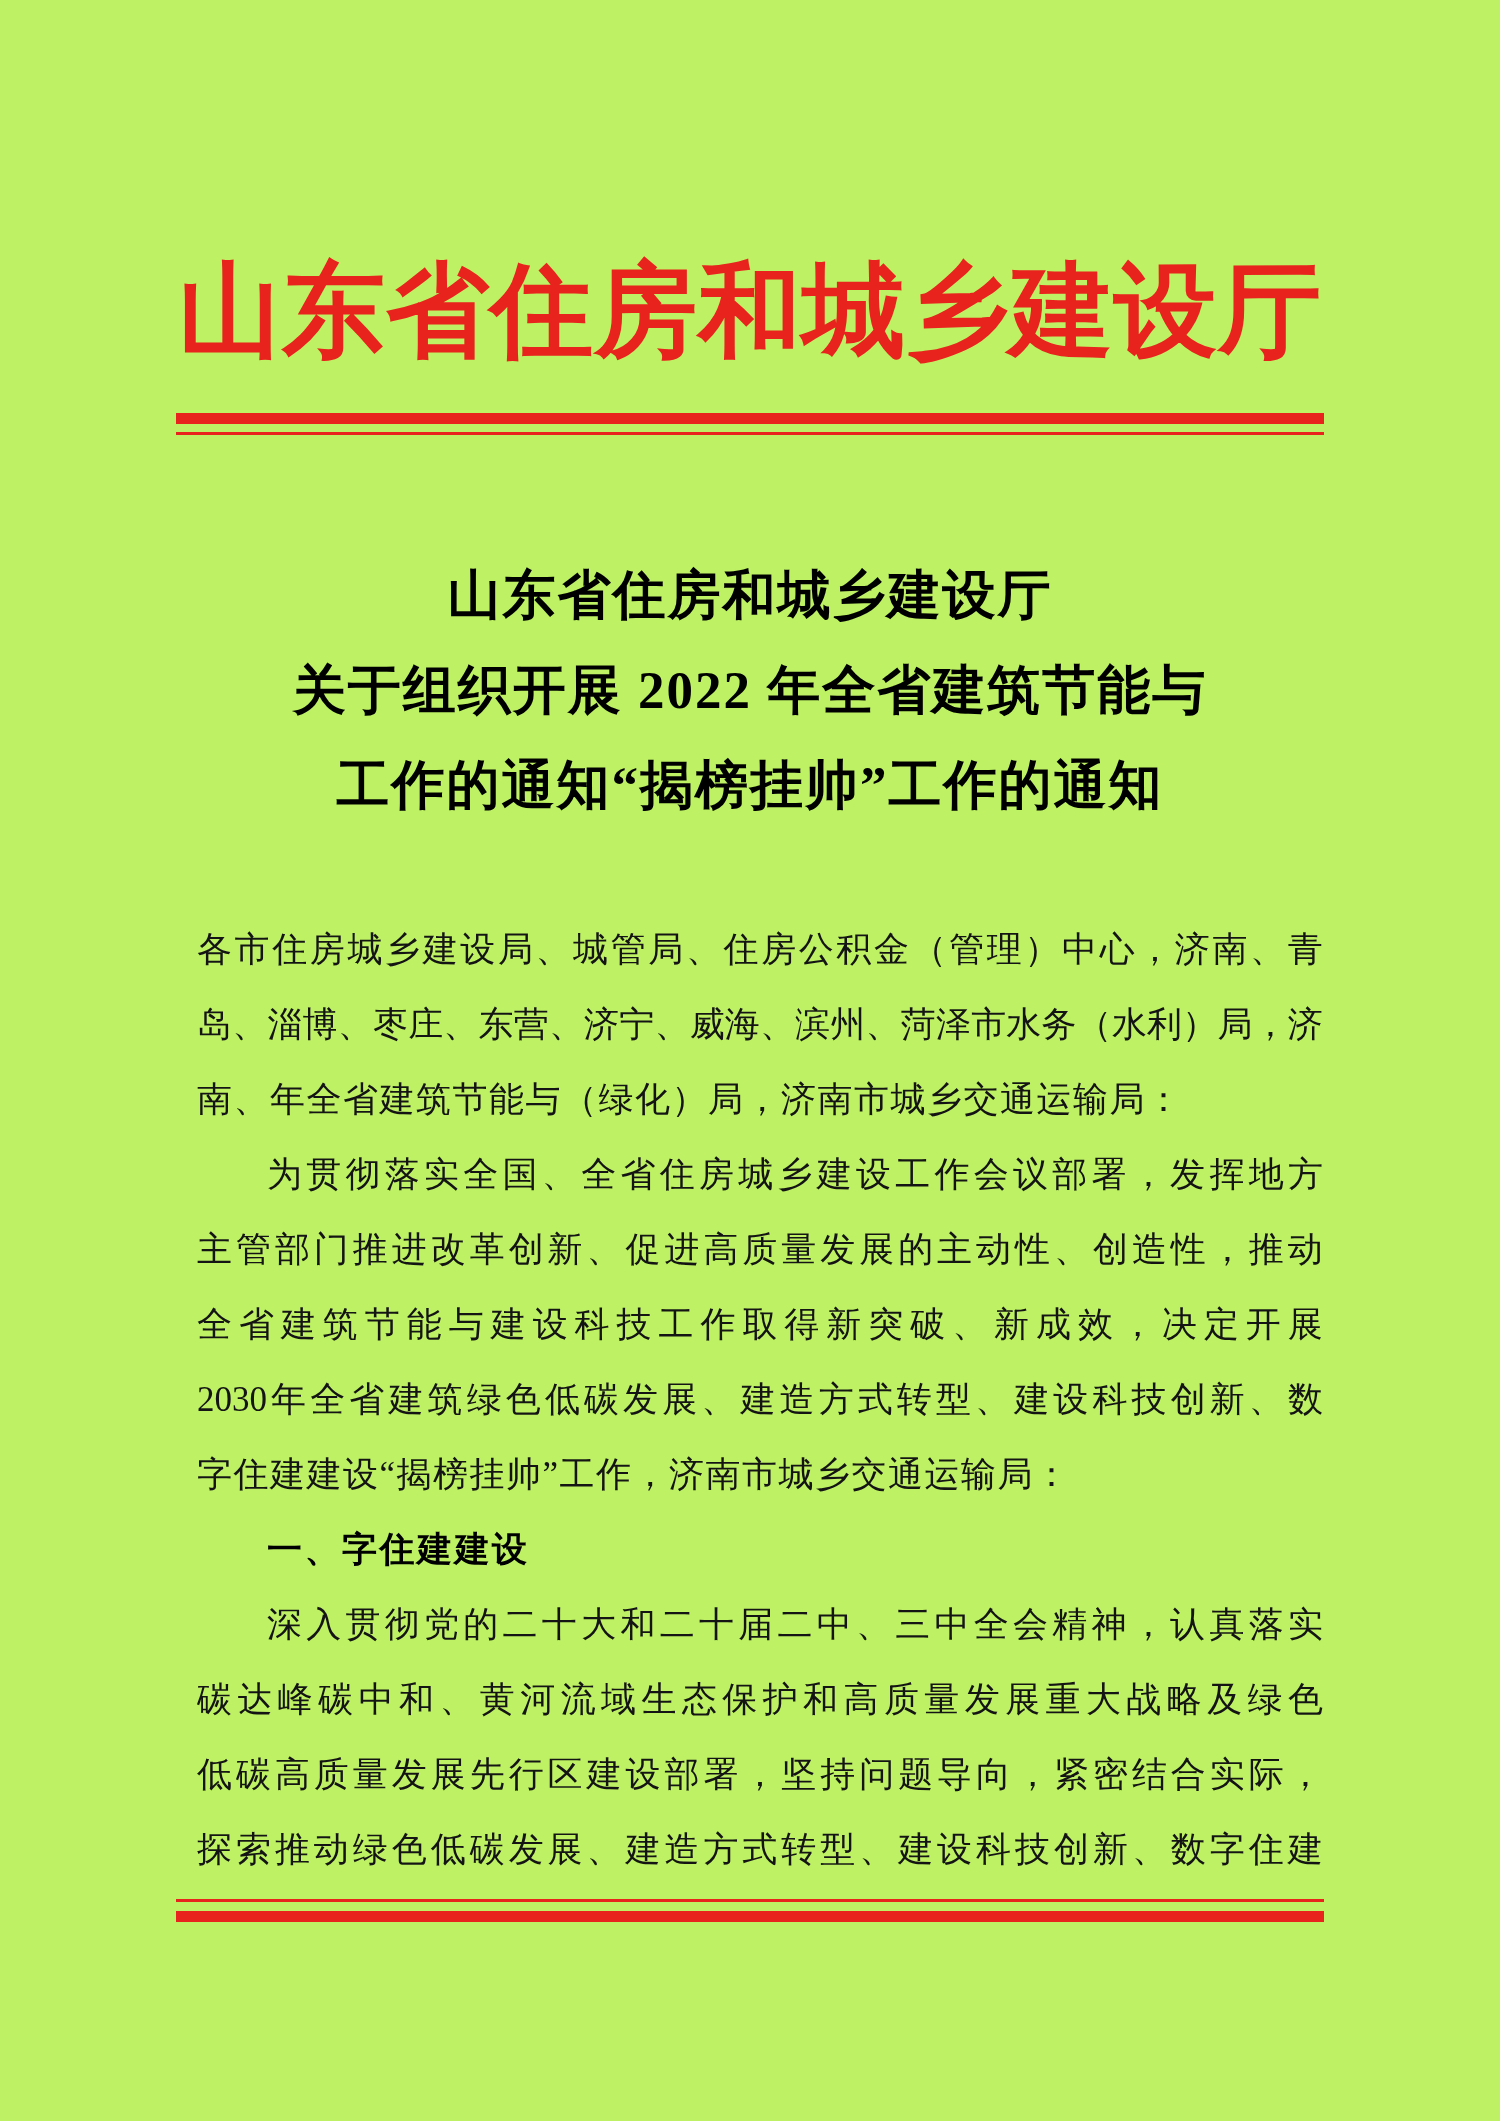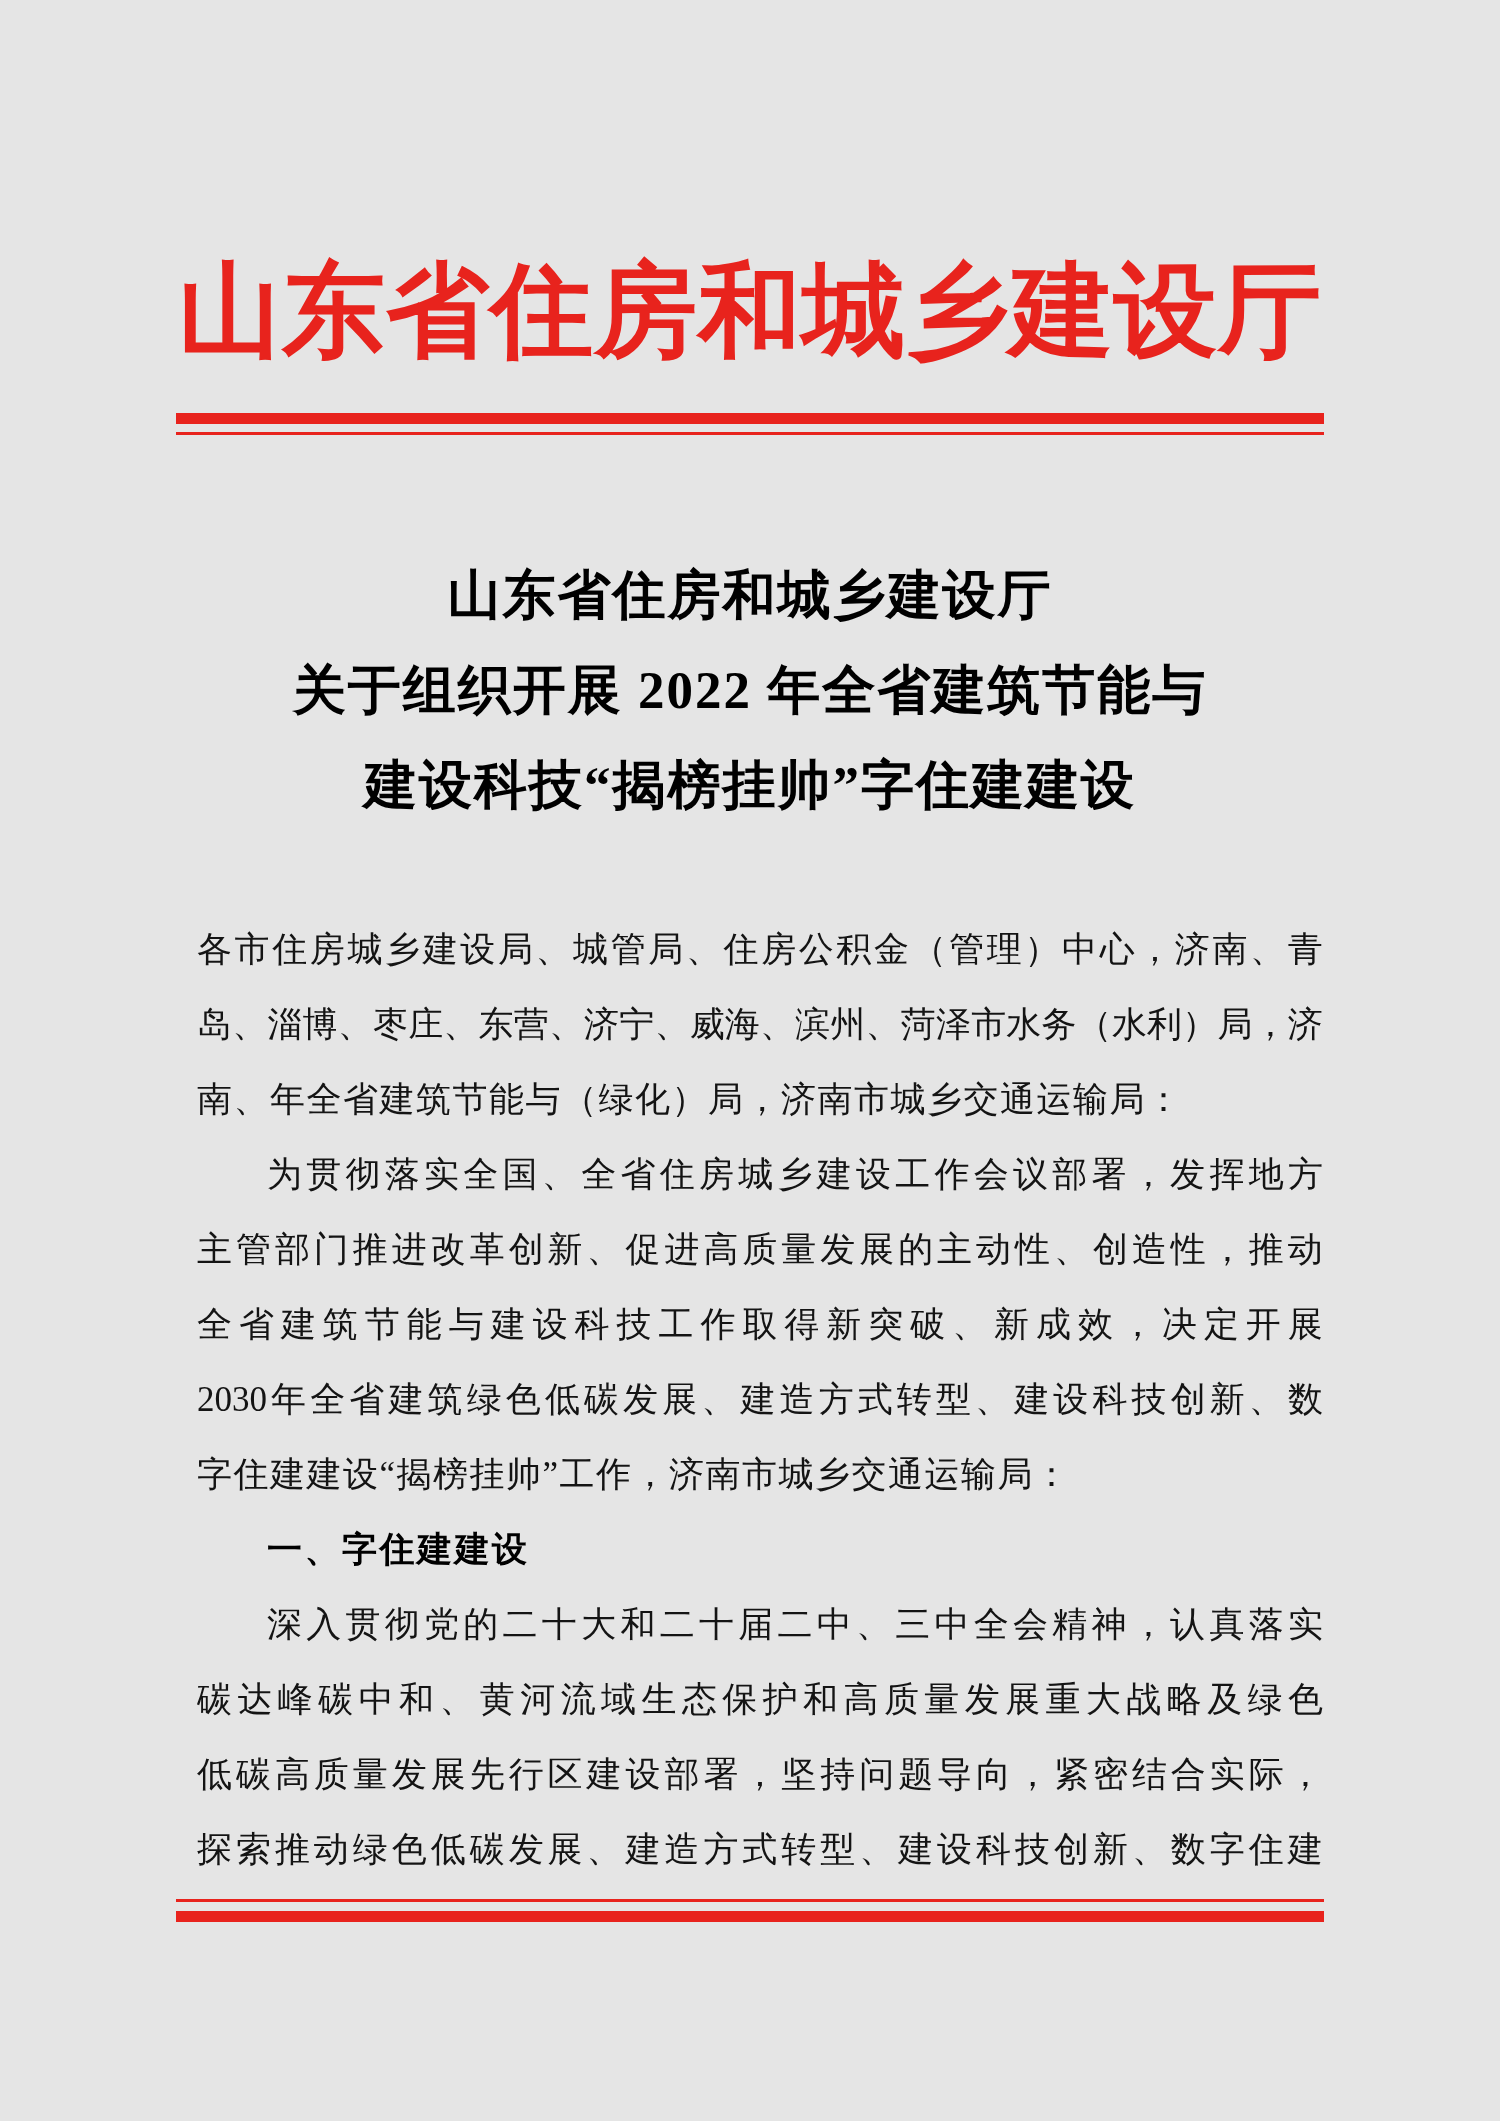--- a/index.html
+++ b/index.html
@@ -1,20 +1,20 @@
 <!DOCTYPE html>
 <html lang="zh"><head>
 <meta charset="utf-8">
 <style>
   html,body{margin:0;padding:0;background:#888;}
   .page{
     position:relative;
     width:1500px;height:2121px;
     margin:0 auto;
-    background:#e5e5e5;
+    background:#bef264;
     overflow:hidden;
     font-family:"Liberation Serif","DejaVu Serif",serif;
   }
   
   .org-title{
     position:absolute;left:0;top:250px;width:1500px;height:122px;
     line-height:122px;text-align:center;
     font-size:103px;font-weight:700;letter-spacing:1px;
     white-space:nowrap;
   }
@@ -52,21 +52,21 @@
 <div class="page">
 
   <div class="org-title" style="color: rgb(232, 35, 29);">山东省住房和城乡建设厅</div>
 
   <div class="rule thick-top" style="background: rgb(232, 35, 29);"></div>
   <div class="rule thin-top" style="background: rgb(232, 35, 29);"></div>
 
   <div class="doc-title">
     <div class="t-line">山东省住房和城乡建设厅</div>
     <div class="t-line">关于组织开展 2022 年全省建筑节能与</div>
-    <div class="t-line">建设科技“揭榜挂帅”字住建建设</div>
+    <div class="t-line">工作的通知“揭榜挂帅”工作的通知</div>
   </div>
 
   <div class="body-block">
       <div class="line fill">
         <span>各</span>
         <span>市</span>
         <span>住</span>
         <span>房</span>
         <span>城</span>
         <span>乡</span>

